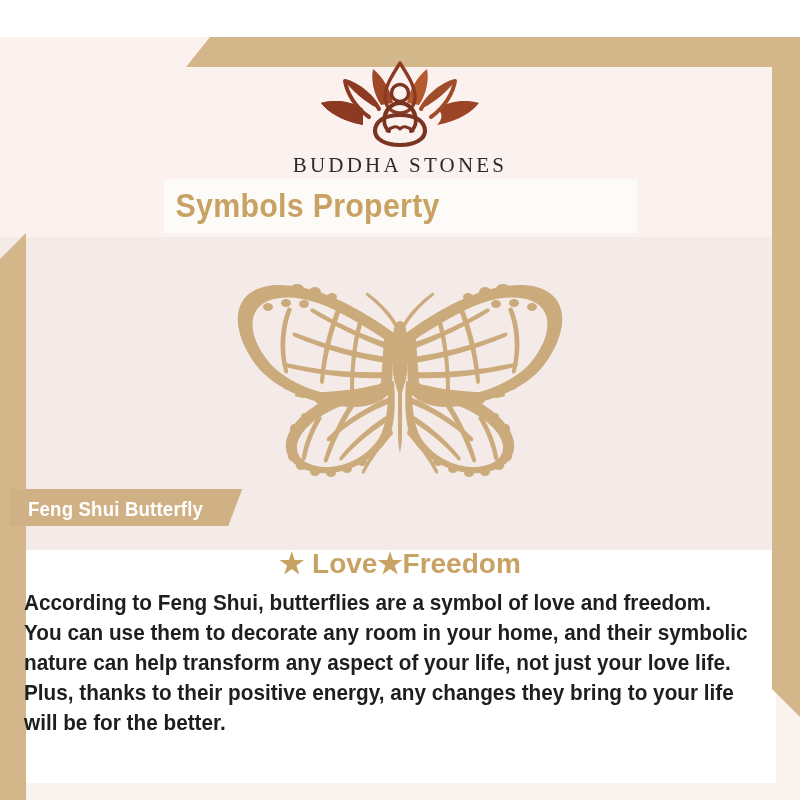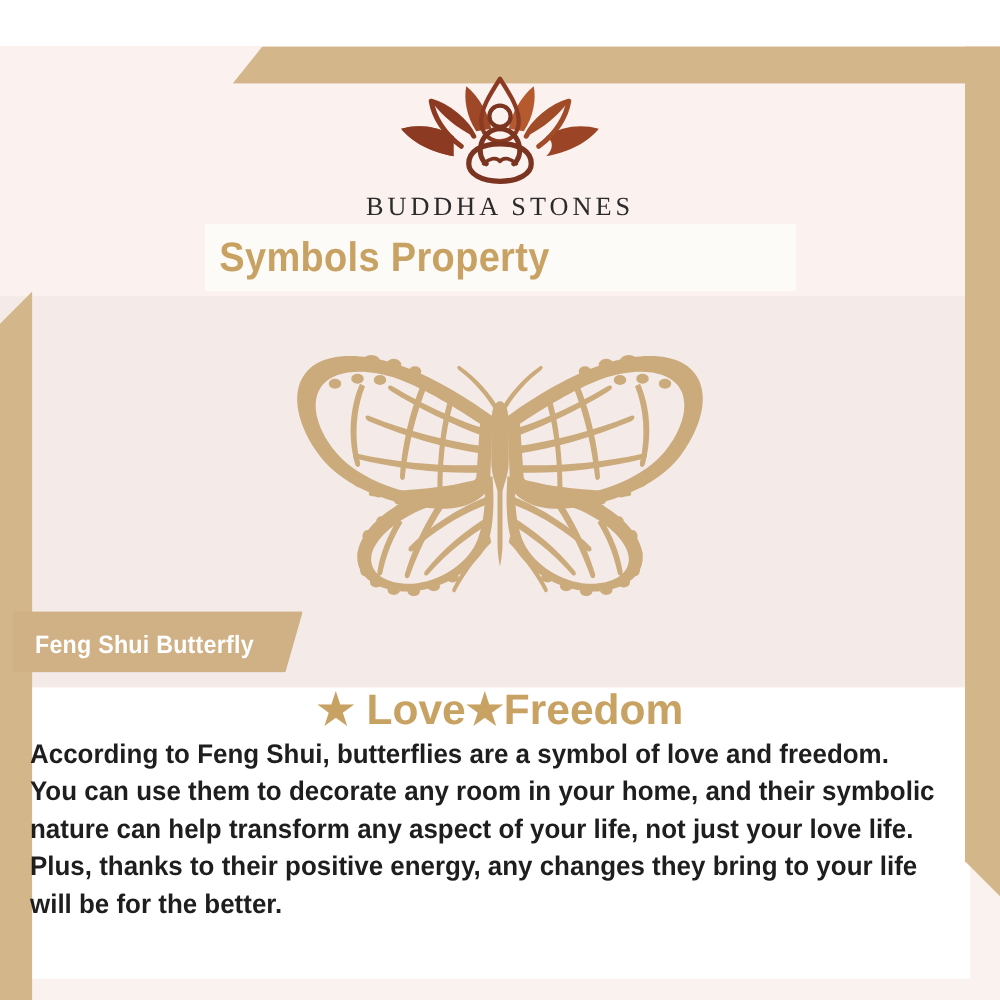--- a/index.html
+++ b/index.html
@@ -137,22 +137,23 @@
     height: 200px;
   }
 
   
   .fs-banner {
     position: absolute;
     left: 10px;
     top: 452px;
     height: 33px;
     background: #d0b085;
-    padding: 16px 26px 0 18px;
+    padding: 4px 26px 0 18px;
     display: flex;
+    align-items: center;
     clip-path: polygon(0 0, 100% 0, calc(100% - 14px) 100%, 0 100%);
   }
   .fs-banner-text {
     font-family: "Liberation Sans Narrow", "Liberation Sans", sans-serif;
     font-weight: bold;
     font-size: 20px;
     color: #ffffff;
     letter-spacing: 0.2px;
     transform: scaleX(0.93);
     transform-origin: left center;
@@ -161,21 +162,21 @@
 
   
   .lf-line {
     position: absolute;
     left: 0;
     top: 510px;
     width: 800px;
     text-align: center;
     font-family: "Liberation Sans Narrow", "Liberation Sans", sans-serif;
     font-weight: bold;
-    font-size: 34px;
+    font-size: 28px;
     color: #c8a263;
     letter-spacing: 0px;
     white-space: nowrap;
   }
 
   
   .body-copy {
     position: absolute;
     left: 24px;
     top: 551px;

